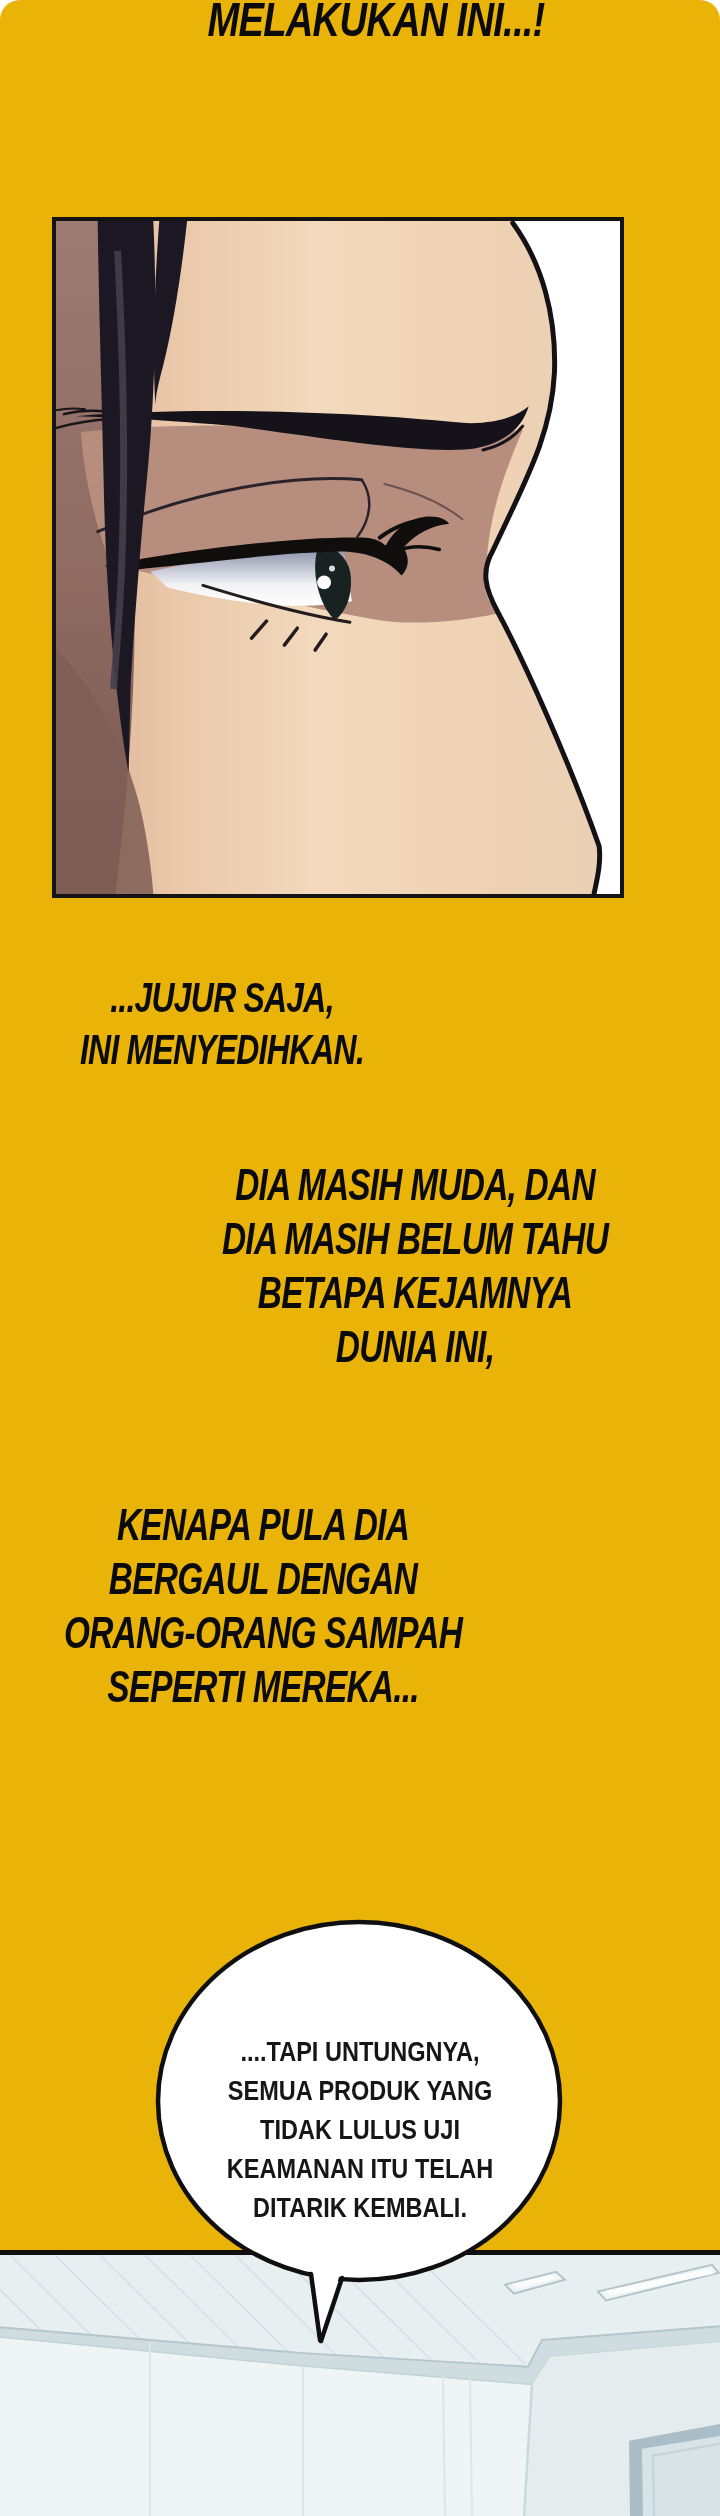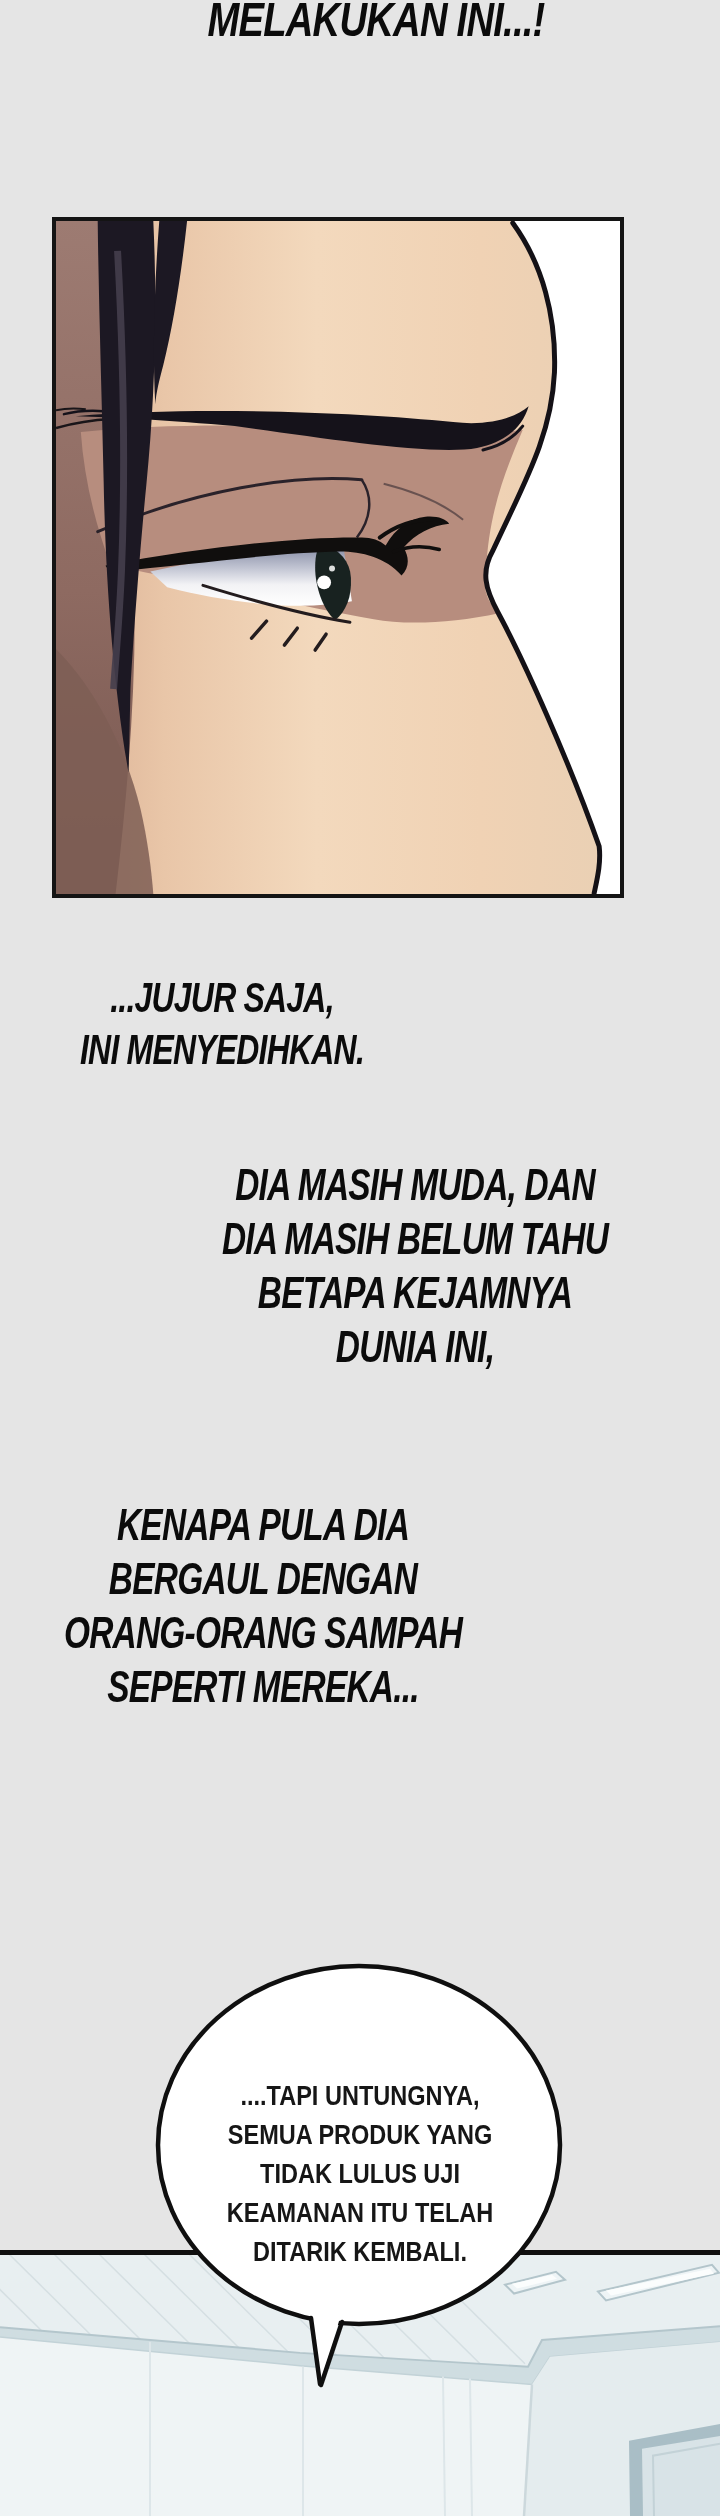--- a/index.html
+++ b/index.html
@@ -1,18 +1,18 @@
 <!DOCTYPE html>
 <html><head>
 <meta charset="utf-8">
 <style>
   html,body{margin:0;padding:0;background:#ffffff;}
   body{width:720px;height:2516px;position:relative;overflow:hidden;
        font-family:"Liberation Sans",sans-serif;}
-  .page{position:absolute;inset:0;background:#e5e5e5;}
+  .page{position:absolute;inset:0;background:#eab308;border-radius:20px;}
 
   
   .nar{position:absolute;width:600px;text-align:center;color:#0b0b0b;
        font-family:"Liberation Sans",sans-serif;font-weight:bold;font-style:italic;
        font-size:44px;line-height:54px;transform:scaleX(0.76);transform-origin:center top;
        letter-spacing:-1px;white-space:nowrap;}
   .nar .line{display:block;}
   .title-text{position:absolute;left:76px;top:-7px;width:600px;text-align:center;
        color:#0b0b0b;font-weight:bold;font-style:italic;font-size:49px;line-height:52px;
        transform:scaleX(0.78);transform-origin:center top;letter-spacing:-1px;white-space:nowrap;}
@@ -22,21 +22,21 @@
 
   
   .panel-eye{position:absolute;left:52px;top:217px;width:572px;height:681px;
        border:4px solid #141414;box-sizing:border-box;background:#fff;z-index:1;}
   .panel-eye svg{display:block;width:100%;height:100%;}
   .panel-room{position:absolute;left:0;top:2250px;width:720px;height:266px;
        border-top:5px solid #101010;box-sizing:border-box;background:#eff4f5;z-index:1;}
   .panel-room svg{display:block;width:100%;height:100%;}
 
   
-  .bubble-wrap{position:absolute;left:150px;top:1960px;width:420px;height:440px;z-index:3;}
+  .bubble-wrap{position:absolute;left:150px;top:1916px;width:420px;height:440px;z-index:3;}
   .bubble-wrap svg{position:absolute;inset:0;}
   .bubble-text{position:absolute;left:0;top:116px;width:420px;text-align:center;
        color:#161616;font-weight:bold;font-size:28px;line-height:39px;
        transform:scaleX(0.84);transform-origin:center top;letter-spacing:0px;}
   .bubble-text .line{display:block;}
 </style>
 </head>
 <body>
 
 <div class="page">

